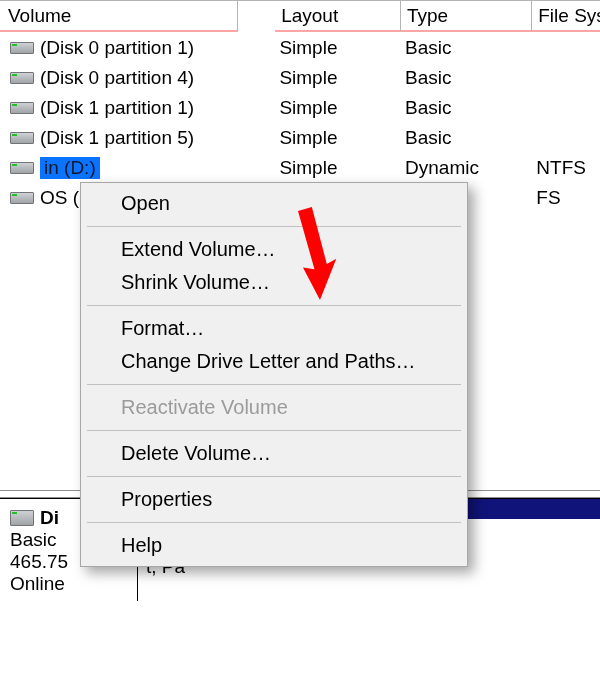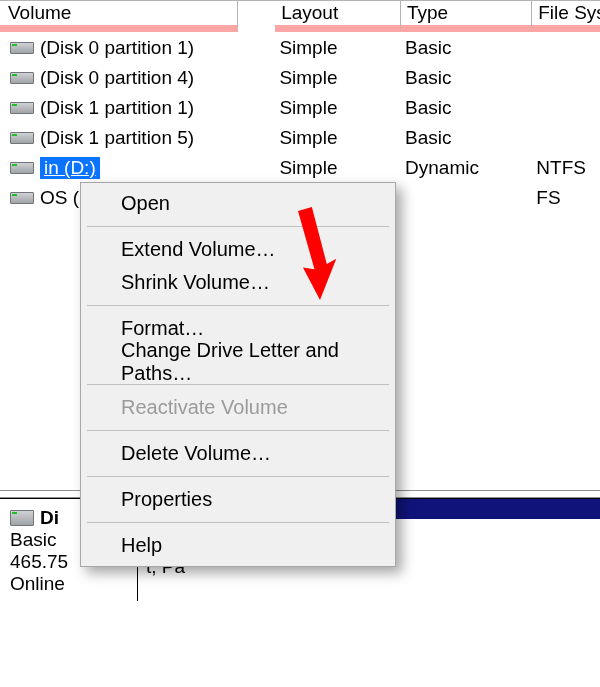--- a/index.html
+++ b/index.html
@@ -28,21 +28,21 @@
     height: 30px;
     box-sizing: border-box;
     border-bottom: 1px solid transparent;
   }
   .row.header {
     height: 32px;
     background: #ffffff;
   }
   .row.header .cell {
     border-right: 1px solid #b4b4b4;
-    border-bottom: 7px solid #fca5a5;
+    border-bottom: 2px solid #fca5a5;
     padding-left: 6px;
     font-weight: 400;
     color: #000;
   }
   .cell {
     height: 100%;
     display: flex;
     align-items: center;
     box-sizing: border-box;
     overflow: hidden;
@@ -80,24 +80,23 @@
     width:5px; height:2px;
     background:#22c02a;
   }
 
   .vol-label {
     overflow: hidden;
     text-overflow: clip;
   }
   .vol-label.selected {
     background: #0a73ff;
-    color: #ffffff;
+    color: #0f172a;
     padding: 0 4px;
     border-radius: 0;
-    text-decoration: underline;
   }
 
   
   .disk-panel {
     position: absolute;
     left: 0;
     top: 497px;
     width: 600px;
     border-top: 1px solid #8f8f8f;
   }
@@ -137,21 +136,21 @@
   .disk-info {
     padding: 26px 0 0 8px;
     line-height: 28px;
   }
 
   
   .context-menu {
     position: absolute;
     left: 80px;
     top: 182px;
-    width: 316px;
+    width: 388px;
     background: #f0f0f0;
     border: 1px solid #a7a7a7;
     box-shadow: 6px 6px 12px rgba(0,0,0,0.35);
     padding: 4px 2px;
     box-sizing: border-box;
   }
   .menu-item {
     height: 33px;
     padding: 0 12px 0 38px;
     display: flex;

